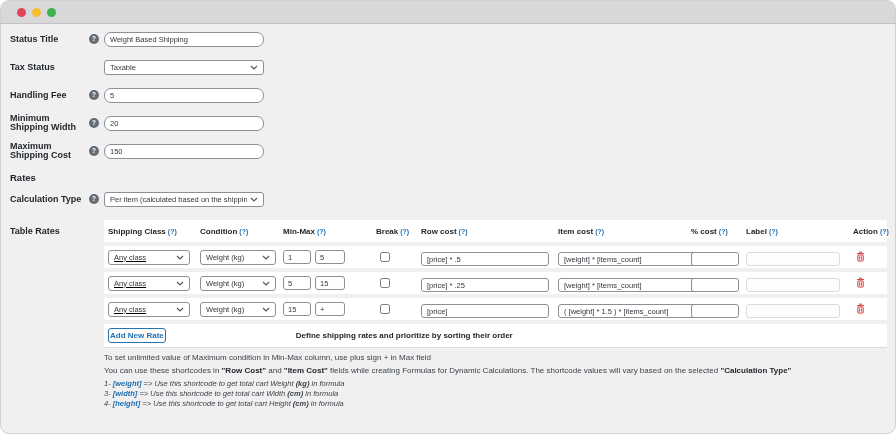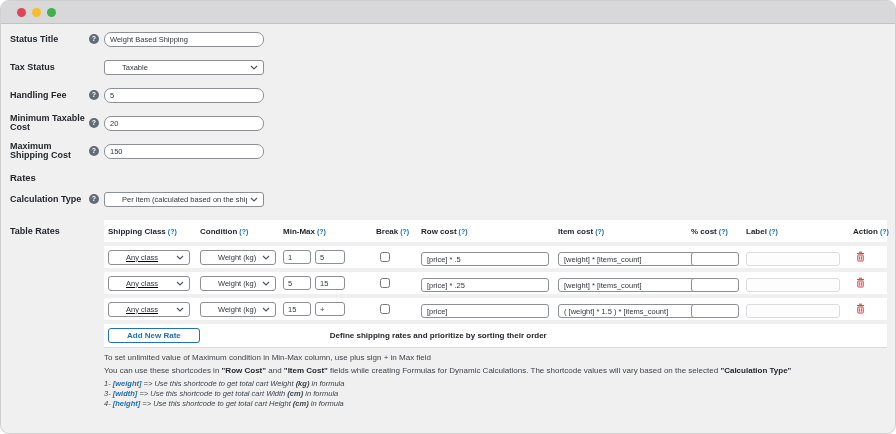--- a/index.html
+++ b/index.html
@@ -18,21 +18,21 @@
   .frow { display:flex; align-items:center; height:22px; margin-bottom:6px; }
   .flabel { flex:0 0 79px; font-size:9px; font-weight:bold; color:#23282d; line-height:1; }
   .tip { flex:0 0 10px; height:10px; margin-right:5px; background:#636c75; color:#fff;
          border-radius:50%; font-size:7px; line-height:10px; text-align:center; font-weight:bold; }
   .tip.hide { visibility:hidden; }
   .txt-input { width:160px; height:15px; border:1px solid #8c8f94; border-radius:7px; background:#fff;
                font-family:"Liberation Sans", sans-serif; font-size:7.5px; color:#32373c;
                padding:0 5px; box-sizing:border-box; }
   .fselect { width:160px; height:15px; border:1px solid #8c8f94; border-radius:3px; background:#fff;
              display:flex; align-items:center; box-sizing:border-box; padding:0 5px; cursor:default; }
-  .fselect .seltxt { flex:1; font-size:7.5px; color:#32373c; white-space:nowrap; overflow:hidden;margin-left:12px; }
+  .fselect .seltxt { flex:1; font-size:7.5px; color:#32373c; white-space:nowrap; overflow:hidden; }
   .chev { flex:0 0 auto; margin-left:3px; }
 
   
   .sec-head { font-size:9.5px; font-weight:bold; color:#23282d; margin:10px 0 5px 0; }
   .sec-desc { font-size:8px; color:#50575e; margin:0 0 9px 0; }
 
   
   .trow-wrap { display:flex; align-items:flex-start; margin-top:10px; }
   .trow-wrap .flabel { padding-top:7px; }
   .trow-wrap .spacer { flex:0 0 15px; }
@@ -54,21 +54,21 @@
   .cost-inp { width:128px; height:14px; border:1px solid #8c8f94; border-radius:3px;
               font-family:"Liberation Sans", sans-serif; font-size:7.5px; color:#32373c;
               padding:0 5px; box-sizing:border-box; }
   .cost-inp.item { width:148px; }
   .cost-inp.pct { width:48px; }
   .cost-inp.lbl { width:94px; border-color:#dcdcde; background:#fdfdfd; }
   .trash-btn { background:none; border:none; padding:0; margin-left:3px; cursor:pointer; line-height:0; }
   .rt-foot { background:#fff; height:24px; margin-top:4px; display:flex; align-items:center;
              padding-left:4px; border-bottom:1px solid #dcdcde; box-sizing:border-box; }
   .add-btn { font-family:"Liberation Sans", sans-serif; font-size:8px; font-weight:bold; color:#2271b1;
-             background:#fff; border:1px solid #2271b1; border-radius:3px; padding:2px 18px; cursor:pointer; }
+             background:#fff; border:1px solid #2271b1; border-radius:3px; padding:2px 1px; cursor:pointer; }
   .sort-note { font-size:8px; font-weight:bold; color:#23282d; margin-left:130px; }
 
   
   .fnotes { margin:5px 0 0 94px; }
   .fnote { font-size:8px; color:#3c434a; margin:0 0 4px 0; }
   .fnote b { color:#23282d; }
   .sc-list { margin-top:5px; }
   .sc-item { font-size:7.5px; font-style:italic; color:#3c434a; line-height:1.06; margin-bottom:2px; }
   .sc-code { color:#2271b1; font-weight:bold;text-align:center; }
   .sc-unit { font-weight:bold; }
@@ -102,21 +102,21 @@
       </div>
     </div>
 
     <div class="frow">
       <span class="flabel">Handling Fee</span>
       <span class="tip">?</span>
       <input class="txt-input" type="text" value="5" style="">
     </div>
 
     <div class="frow">
-      <span class="flabel">Minimum Taxable Cost</span>
+      <span class="flabel">Minimum Shipping Width</span>
       <span class="tip">?</span>
       <input class="txt-input" type="text" value="20" style="">
     </div>
 
     <div class="frow">
       <span class="flabel">Maximum Shipping Cost</span>
       <span class="tip">?</span>
       <input class="txt-input" type="text" value="150" style="">
     </div>
 

